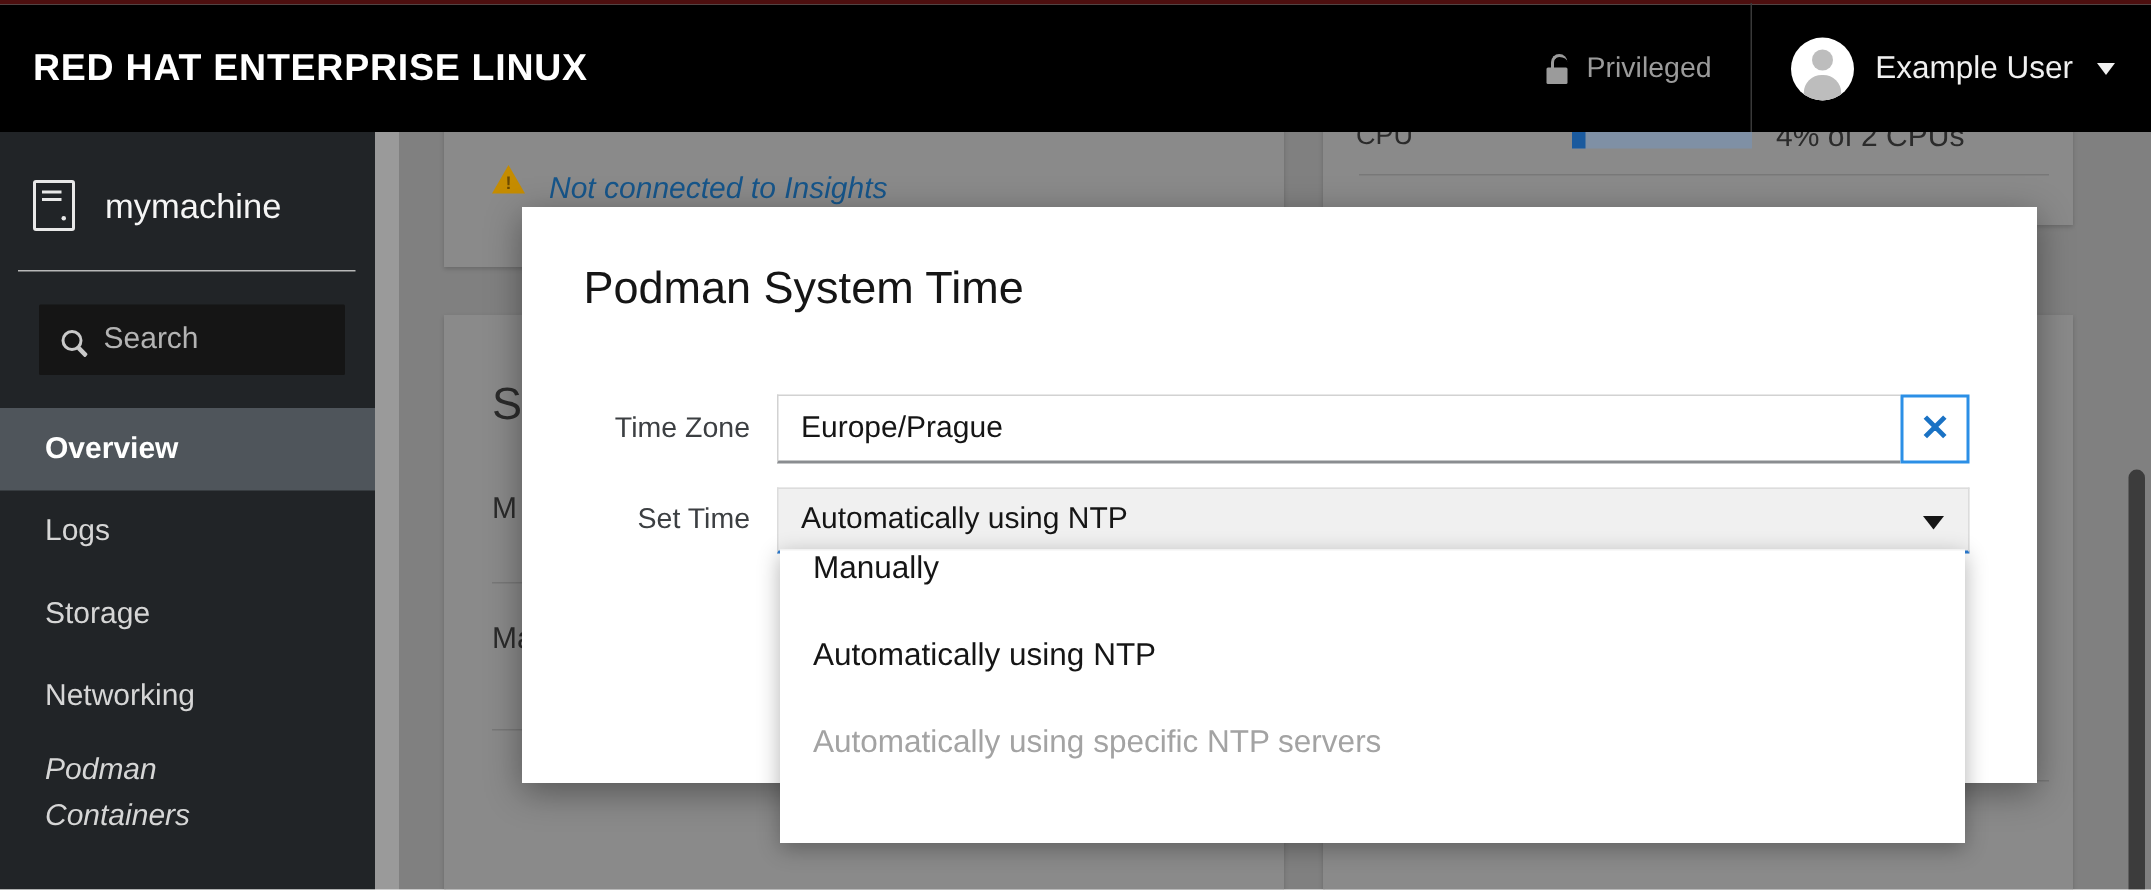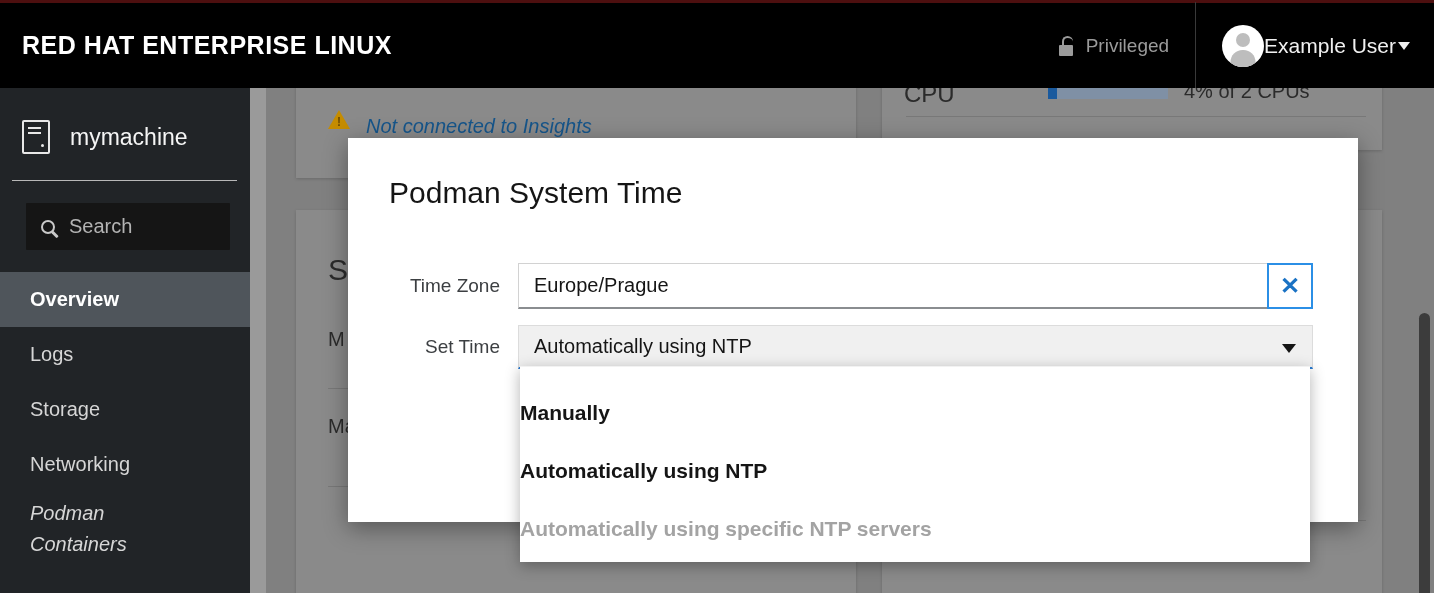--- a/index.html
+++ b/index.html
@@ -37,21 +37,21 @@
     position:absolute; left:2px; bottom:0; width:14px; height:11px;
     background:#9b9b9b; border-radius:1px;
   }
   .lock-ico .shackle {
     position:absolute; left:5px; top:0; width:11px; height:11px;
     border:2.5px solid #9b9b9b; border-bottom:none;
     border-radius:6px 6px 0 0; border-right:none;
   }
   .hdr-divider { width:1px; height:88px; background:#393939; }
   .user-area {
-    display:flex; align-items:center; 
+    display:flex; align-items:center; gap:14px;
     padding-left:26px; padding-right:24px;
   }
   .avatar {
     width:42px; height:42px; border-radius:50%;
     background:#ffffff; position:relative; overflow:hidden; flex:none;
   }
   .avatar .head {
     position:absolute; left:50%; top:8px; transform:translateX(-50%);
     width:14px; height:14px; border-radius:50%; background:#bdbdbd;
   }
@@ -214,22 +214,22 @@
     border-right:7px solid transparent; border-top:9px solid #151515;
   }
 
   
   .dropdown {
     position:absolute; left:520px; top:366px; width:790px; height:196px;
     background:#ffffff; box-shadow:0 4px 14px rgba(0,0,0,.30);
     border-top:1px solid #f2f2f2;
   }
   .dd-opt {
-    height:58px; display:flex; align-items:flex-end;
-    font-size:21px; color:#151515; cursor:pointer;font-weight:bold;
+    height:58px; display:flex; align-items:flex-start;
+    padding-left:22px; font-size:21px; color:#151515; cursor:pointer;
   }
   .dd-opt.disabled { color:#a3a3a3; cursor:default; }
 </style>
 </head>
 <body>
 
 <div id="root">
 
   <div class="red-strip"></div>
 
@@ -294,21 +294,21 @@
 
   <div class="page-bg">
     <div class="card card-a"></div>
     <div class="card card-b"></div>
     <div class="card card-c"></div>
     <div class="card card-d"></div>
 
     <div class="warn-tri" style="left:62px; top:22px;"></div>
     <div class="bg-text bg-link" style="left:100px; top:27px;">Not connected to Insights</div>
 
-    <div class="bg-text" style="left:638px; top:-8px; font-size:24px;">CPU</div>
+    <div class="bg-text" style="left:638px; top:-8px; font-size:18px;">CPU</div>
     <div class="progress-track" style="left:782px; top:0px; width:120px;">
       <div class="progress-fill"></div>
     </div>
     <div class="bg-text" style="left:918px; top:-8px;">4% of 2 CPUs</div>
     <div class="bg-line" style="left:640px; top:28px; width:460px;"></div>
 
     <div class="bg-text" style="left:62px; top:165px; font-size:30px;">S</div>
     <div class="bg-text" style="left:62px; top:240px;">M</div>
     <div class="bg-line" style="left:62px; top:300px; width:500px;"></div>
     <div class="bg-text" style="left:62px; top:327px;">Machine ID</div>

